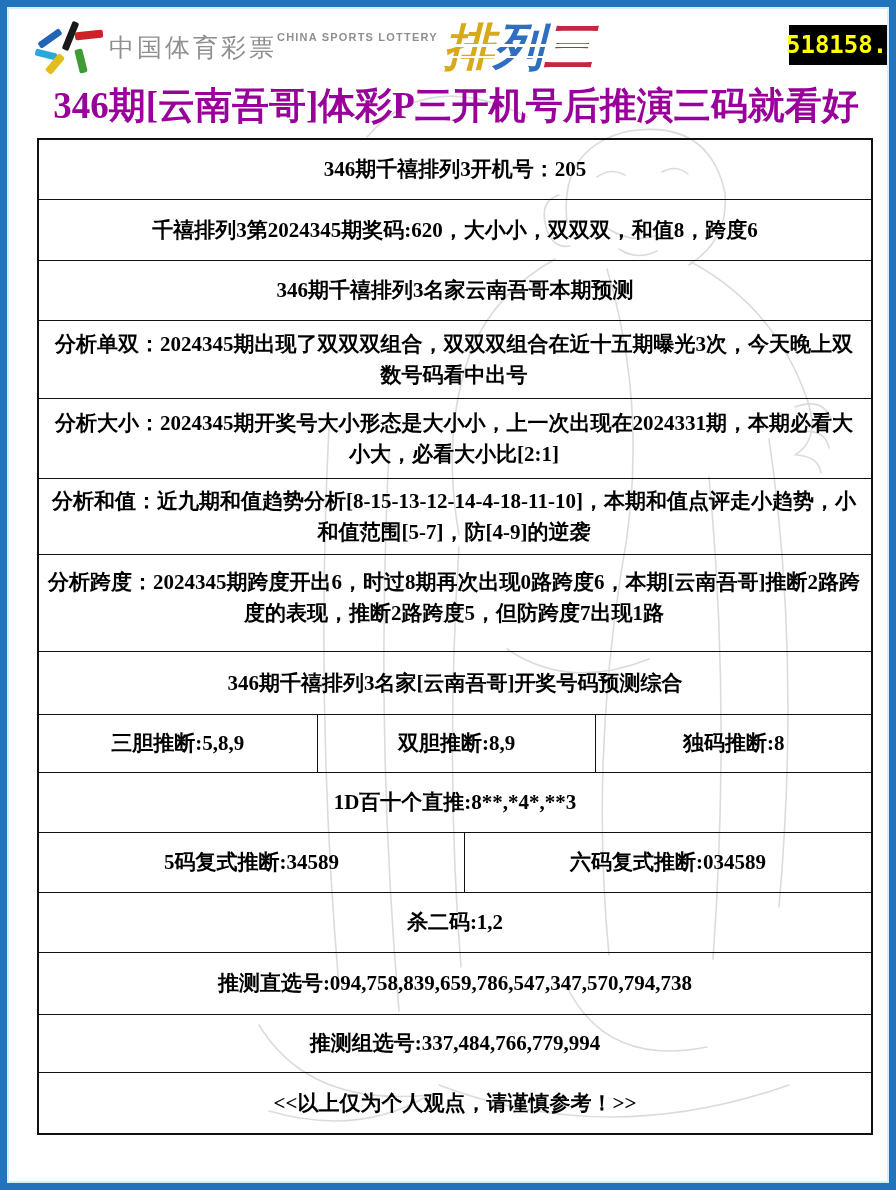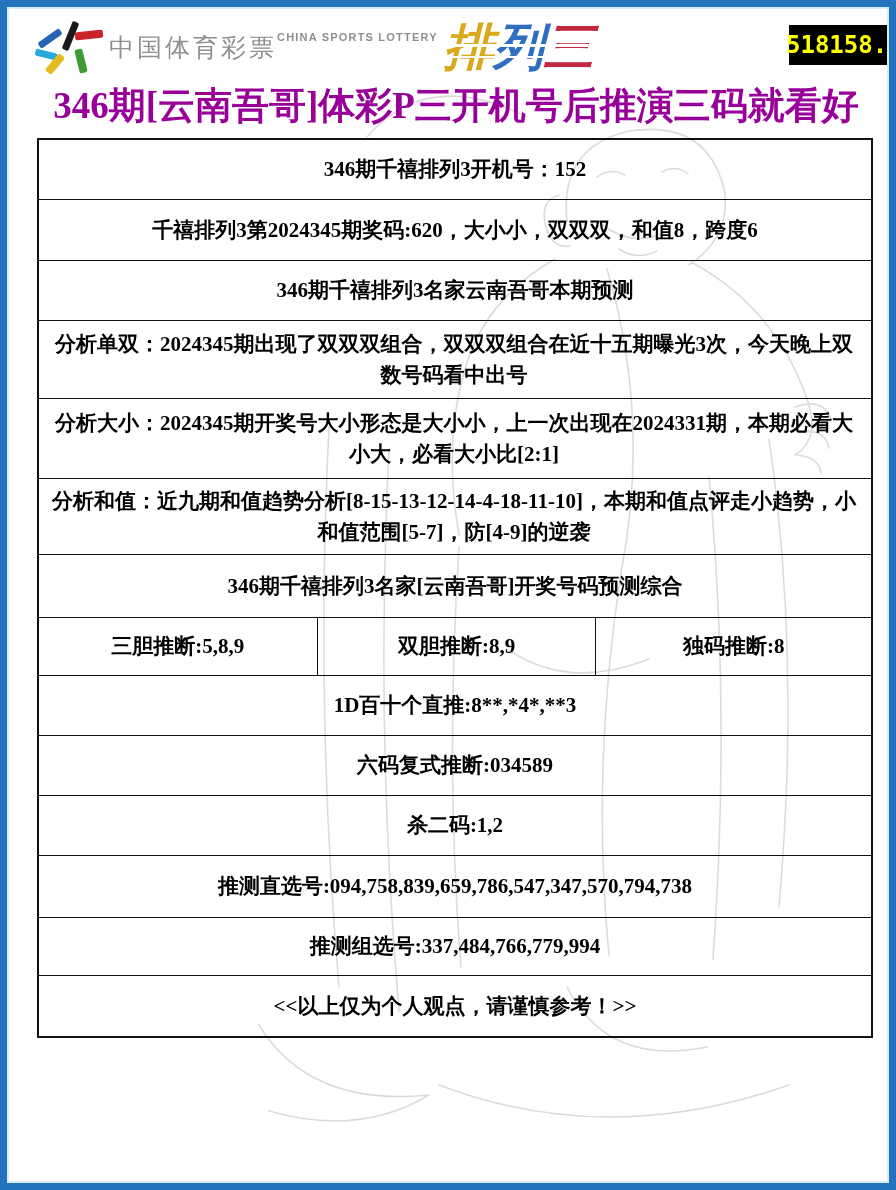--- a/index.html
+++ b/index.html
@@ -117,37 +117,39 @@
     <div class="brand">
       <span class="c0">排</span><span class="c1">列</span><span class="c2">三</span>
     </div>
   </div>
 
   <div class="site-badge">518158.cn</div>
 
   <div class="page-title">346期[云南吾哥]体彩P三开机号后推演三码就看好</div>
 
   <div class="tbl">
-    <div class="row" style="height:60px">346期千禧排列3开机号：152</div>
+    <div class="row" style="height:60px">346期千禧排列3开机号：205</div>
     <div class="row" style="height:61px">千禧排列3第2024345期奖码:620，大小小，双双双，和值8，跨度6</div>
     <div class="row" style="height:60px">346期千禧排列3名家云南吾哥本期预测</div>
     <div class="row left" style="height:78px">分析单双：2024345期出现了双双双组合，双双双组合在近十五期曝光3次，今天晚上双数号码看中出号</div>
     <div class="row left" style="height:80px">分析大小：2024345期开奖号大小形态是大小小，上一次出现在2024331期，本期必看大小大，必看大小比[2:1]</div>
     <div class="row left" style="height:76px">分析和值：近九期和值趋势分析[8-15-13-12-14-4-18-11-10]，本期和值点评走小趋势，小和值范围[5-7]，防[4-9]的逆袭</div>
+    <div class="row left" style="height:97px; align-items:flex-start; padding-top:12px">分析跨度：2024345期跨度开出6，时过8期再次出现0路跨度6，本期[云南吾哥]推断2路跨度的表现，推断2路跨度5，但防跨度7出现1路</div>
     <div class="row" style="height:63px">346期千禧排列3名家[云南吾哥]开奖号码预测综合</div>
 
     <div class="row cols" style="height:58px">
       <div class="cell" style="flex:0 0 33.5%">三胆推断:5,8,9</div>
       <div class="cell" style="flex:0 0 33.5%">双胆推断:8,9</div>
       <div class="cell">独码推断:8</div>
     </div>
 
     <div class="row" style="height:60px">1D百十个直推:8**,*4*,**3</div>
 
     <div class="row cols" style="height:60px">
+      <div class="cell" style="flex:0 0 51.2%">5码复式推断:34589</div>
       <div class="cell">六码复式推断:034589</div>
     </div>
 
     <div class="row" style="height:60px">杀二码:1,2</div>
     <div class="row" style="height:62px">推测直选号:094,758,839,659,786,547,347,570,794,738</div>
     <div class="row" style="height:58px">推测组选号:337,484,766,779,994</div>
     <div class="row" style="height:60px">&lt;&lt;以上仅为个人观点，请谨慎参考！&gt;&gt;</div>
   </div>
 
 </div>

